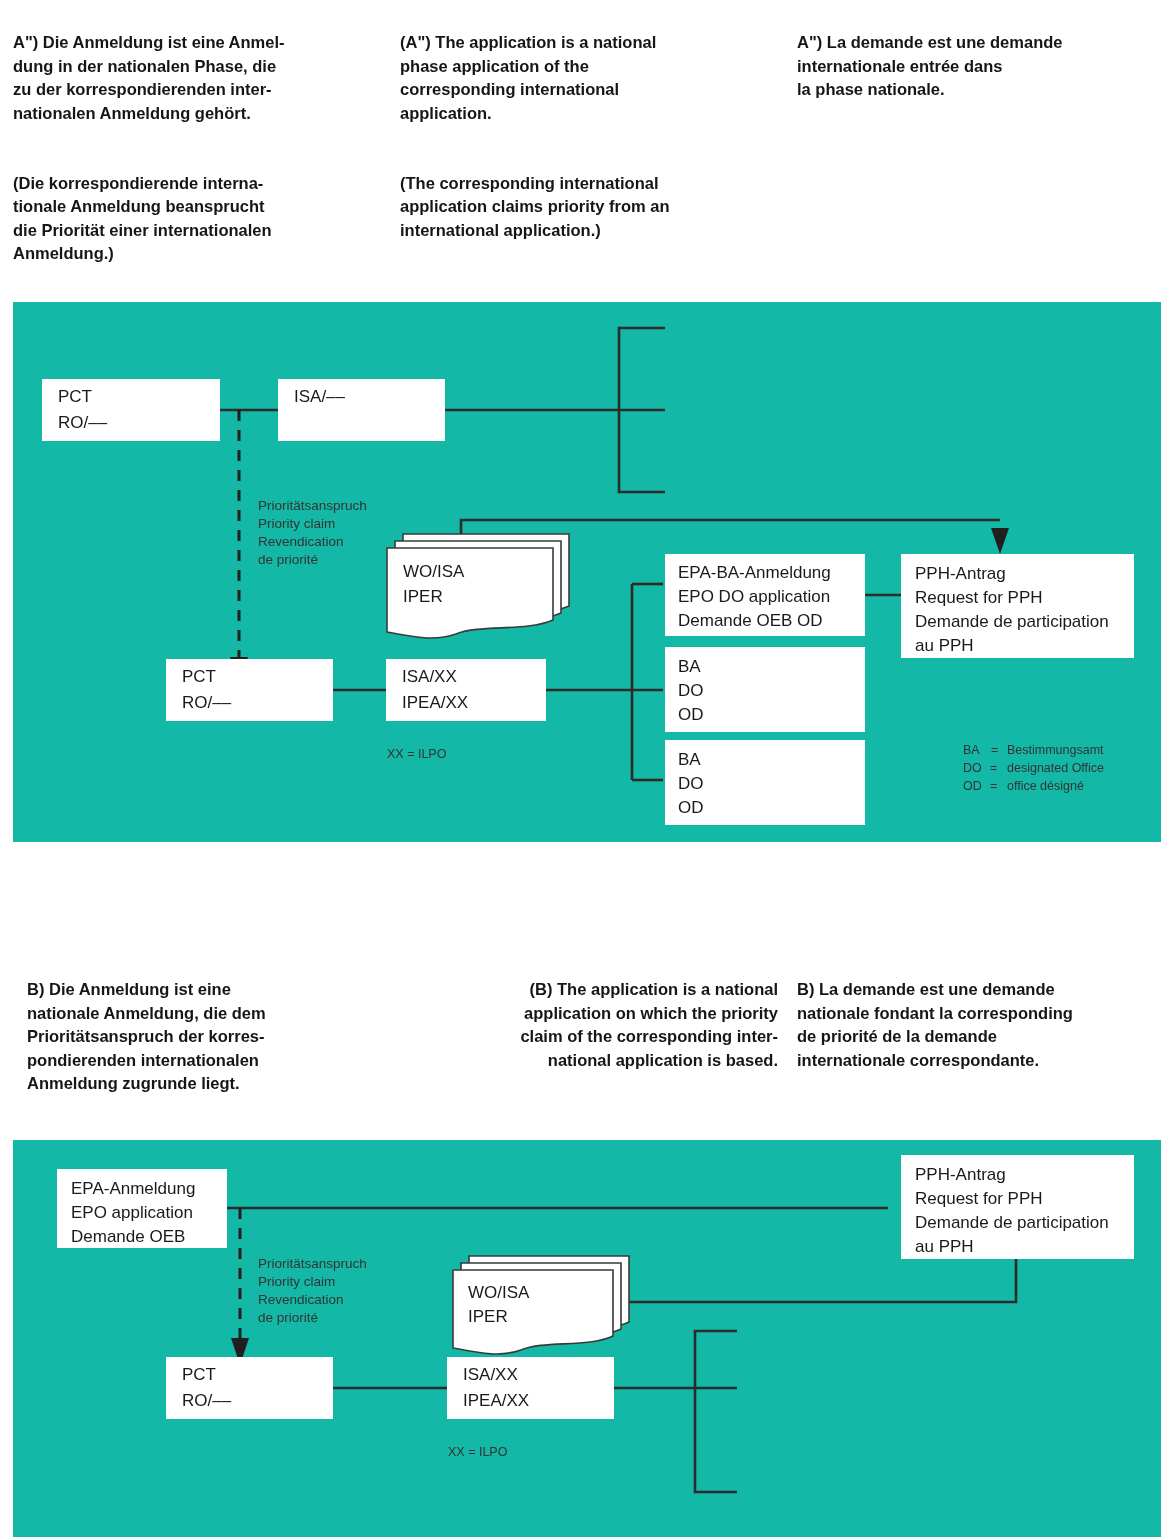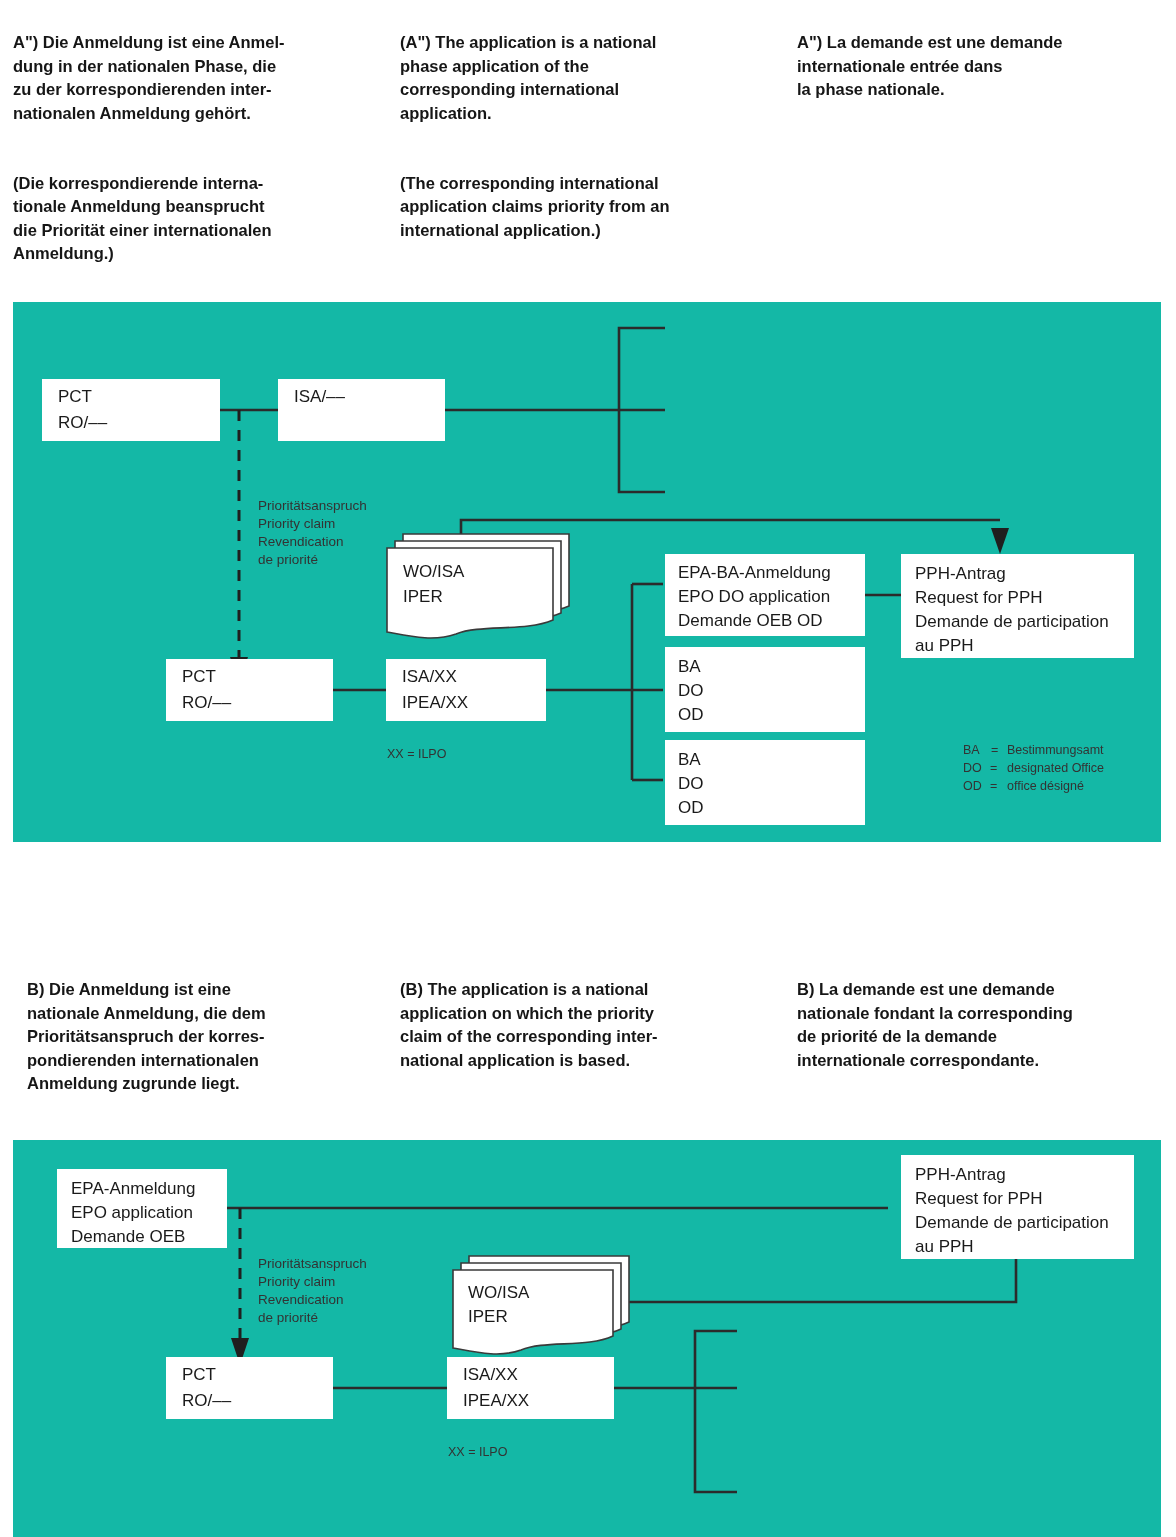--- a/index.html
+++ b/index.html
@@ -231,21 +231,21 @@
 </div>
 
 <div class="text-col" style="left:15px; top:955px; width:372px;margin-left:12px;">
   <p class="para">B) Die Anmeldung ist eine
 nationale Anmeldung, die dem
 Prioritätsanspruch der korres-
 pondierenden internationalen
 Anmeldung zugrunde liegt.</p>
 </div>
 
-<div class="text-col" style="left:400px; top:955px; width:378px;">
+<div class="text-col" style="left:400px; top:955px; width:378px;text-align:right;">
   <p class="para">(B) The application is a national
 application on which the priority
 claim of the corresponding inter-
 national application is based.</p>
 </div>
 
 <div class="text-col" style="left:797px; top:955px; width:372px;">
   <p class="para">B) La demande est une demande
 nationale fondant la corresponding
 de priorité de la demande

